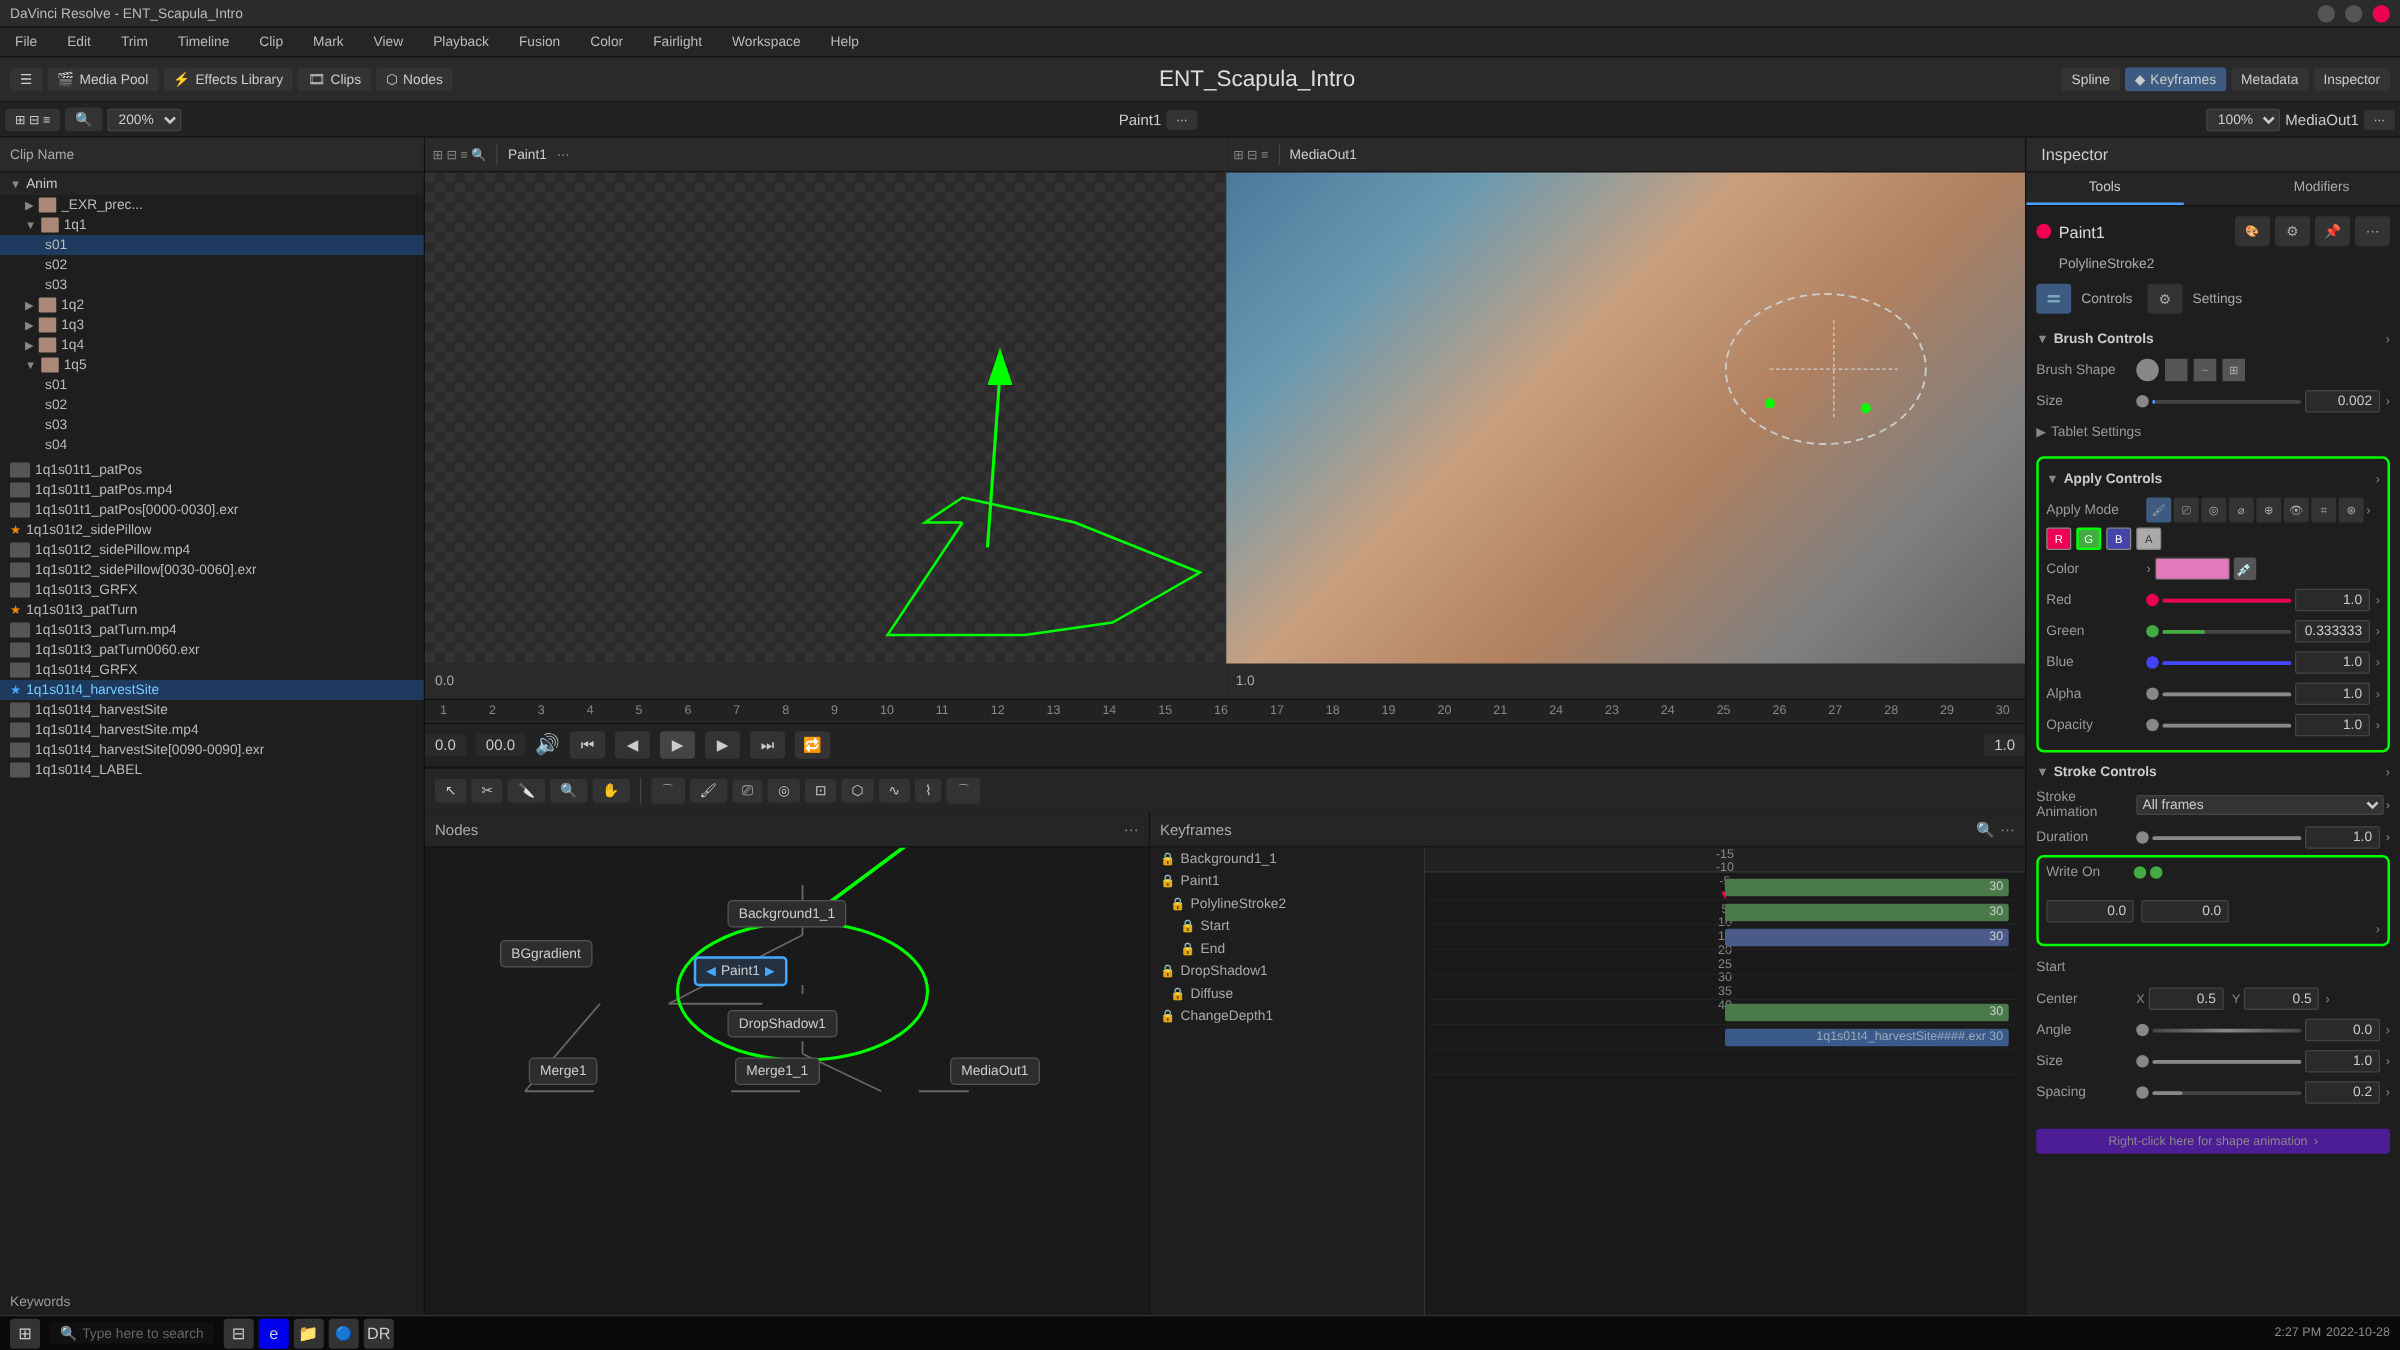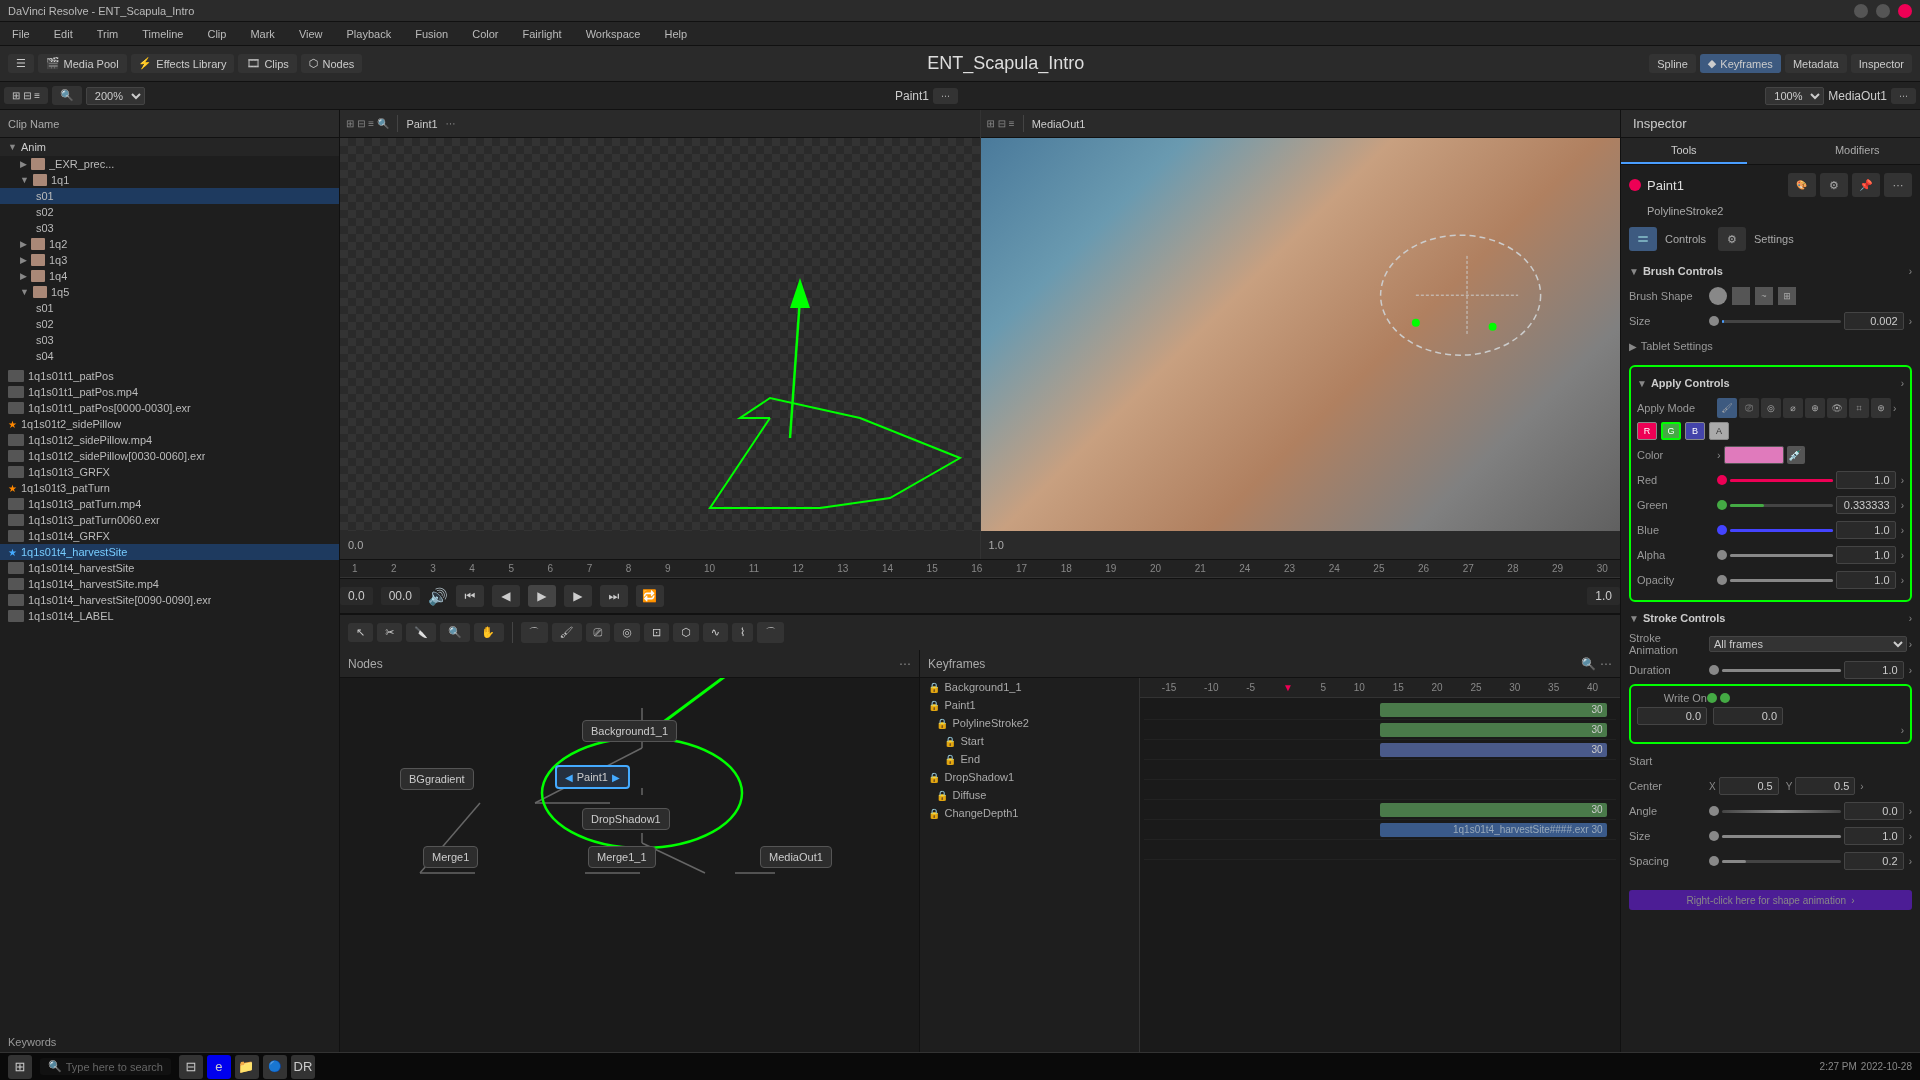--- a/index.html
+++ b/index.html
@@ -118,21 +118,21 @@
 
     .color-row { display: flex; align-items: center; margin-bottom: 4px; gap: 4px; }
     .color-swatch { width: 60px; height: 18px; border-radius: 2px; cursor: pointer; border: 1px solid #555; background: #e07abc; }
 
     .apply-mode-icons { display: flex; gap: 2px; flex-wrap: wrap; }
     .mode-icon { width: 20px; height: 20px; background: #333; border-radius: 2px; display: flex; align-items: center; justify-content: center; cursor: pointer; font-size: 9px; color: #aaa; }
     .mode-icon.active { background: #3d5a80; }
 
     
     .write-on-box { border: 2px solid #0f0; border-radius: 6px; padding: 6px; margin-bottom: 6px; }
-    .write-on-row { display: flex; align-items: center; margin-bottom: 3px; text-align: right; }
+    .write-on-row { display: flex; align-items: center; margin-bottom: 16px; }
     .write-on-label { color: #999; font-size: 11px; width: 70px; }
     .write-on-dot { width: 10px; height: 10px; border-radius: 50%; background: #888; margin-right: 3px; }
     .write-on-dot.active { background: #4a4; }
     .two-inputs { display: flex; gap: 6px; flex: 1; }
 
     
     #playback-bar { height: 36px; background: #222; display: flex; align-items: center; justify-content: center; gap: 8px; border-top: 1px solid #111; border-bottom: 1px solid #111; }
     .play-btn { width: 28px; height: 22px; background: #333; border-radius: 3px; display: flex; align-items: center; justify-content: center; cursor: pointer; color: #ccc; font-size: 12px; }
     .time-display { color: #ccc; font-size: 12px; padding: 2px 8px; background: #2a2a2a; border-radius: 2px; }
 
@@ -530,21 +530,21 @@
             <line x1="245" y1="195" x2="300" y2="195" stroke="#666" stroke-width="1.5"></line>
             <line x1="395" y1="195" x2="435" y2="195" stroke="#666" stroke-width="1.5"></line>
             <line x1="302" y1="155" x2="302" y2="165" stroke="#666" stroke-width="1.5"></line>
             <line x1="302" y1="165" x2="365" y2="195" stroke="#666" stroke-width="1.5"></line>
 
             <ellipse cx="302" cy="115" rx="100" ry="55" fill="none" stroke="#00ff00" stroke-width="2.5"></ellipse>
 
             <line x1="302" y1="60" x2="450" y2="-50" stroke="#00ff00" stroke-width="3"></line>
           </svg>
 
-          <div class="node-box" style="left:60px;top:90px;">
+          <div class="node-box" style="left:60px;top:74px;">
             <span>BGgradient</span>
           </div>
           <div class="node-box paint" style="left:215px;top:87px;">
             <span style="color:#4af;font-size:10px;">◀</span>
             <span>Paint1</span>
             <span style="color:#4af;font-size:10px;">▶</span>
           </div>
           <div class="node-box" style="left:242px;top:42px;">
             <span>Background1_1</span>
           </div>
@@ -601,21 +601,21 @@
               <span class="lock-icon">🔒</span>
               <span>Diffuse</span>
             </div>
             <div class="kf-tree-item">
               <span class="lock-icon">🔒</span>
               <span>ChangeDepth1</span>
             </div>
           </div>
           <div id="kf-timeline">
 
-            <div id="kf-ruler" style="display:flex;padding:0 8px;justify-content:space-around;color:#888;font-size:10px;">
+            <div id="kf-ruler" style="display:flex;padding:0 8px;justify-content:space-around;color:#888;font-size:10px;flex-direction:column;">
               <span>-15</span>
                 <span>-10</span>
                 <span>-5</span>
               <span style="color:#e05;">▼</span>
               <span>5</span>
                 <span>10</span>
                 <span>15</span>
                 <span>20</span>
                 <span>25</span>
                 <span>30</span>

